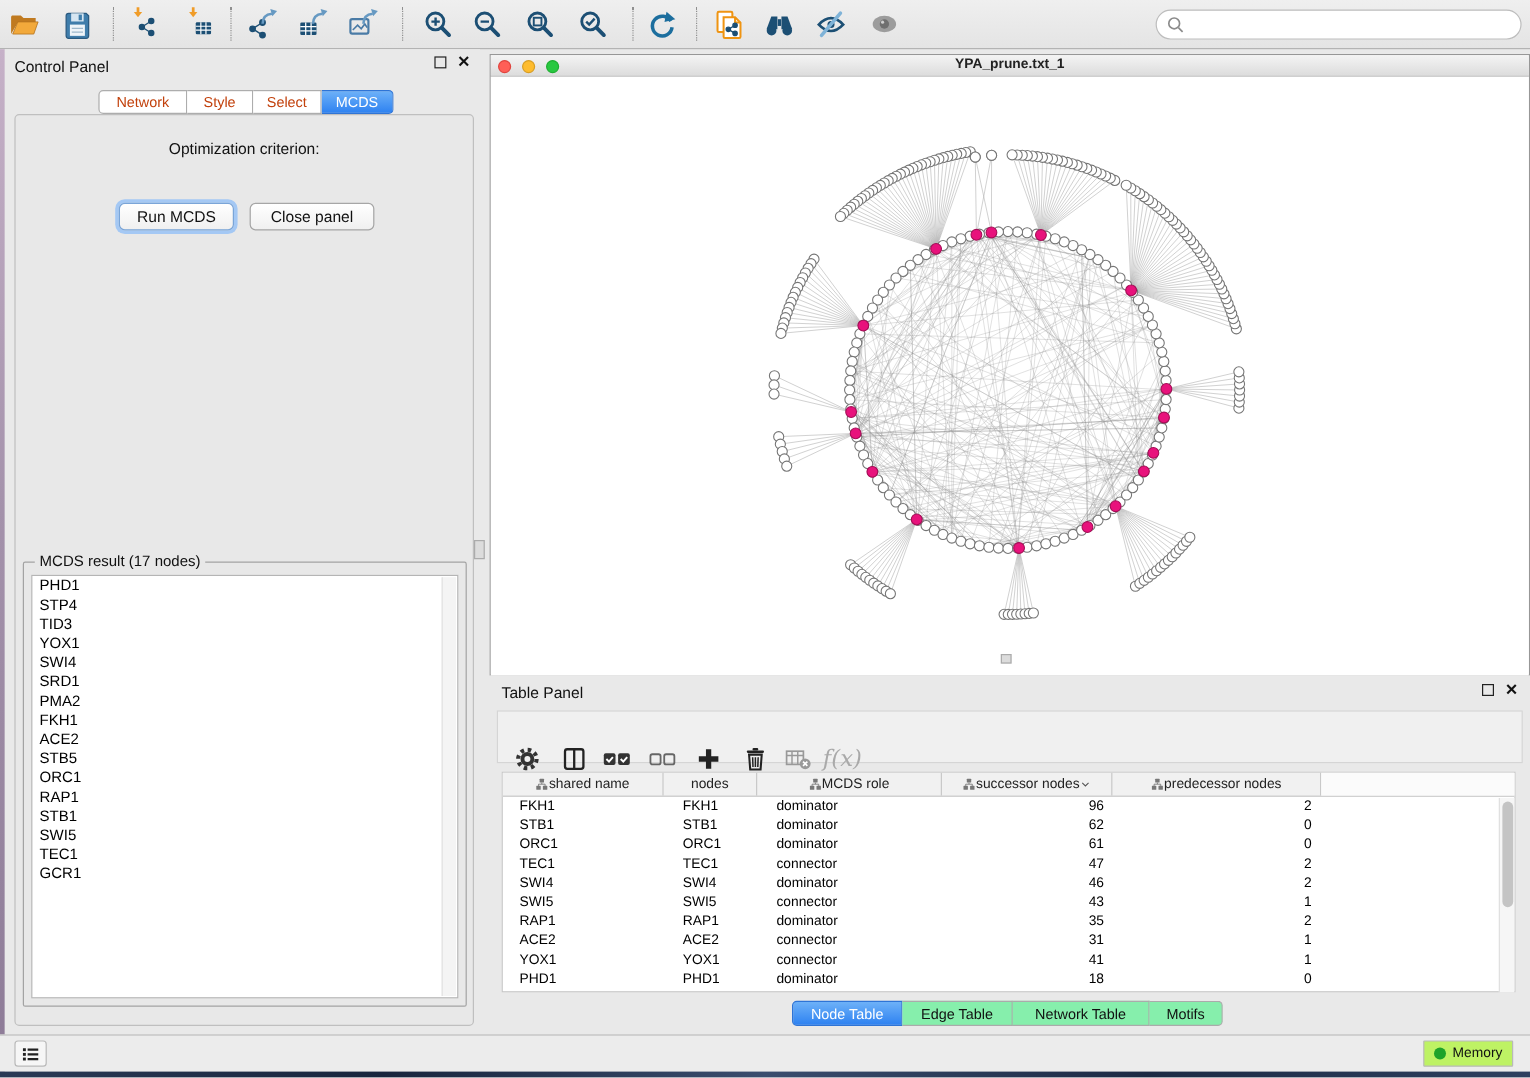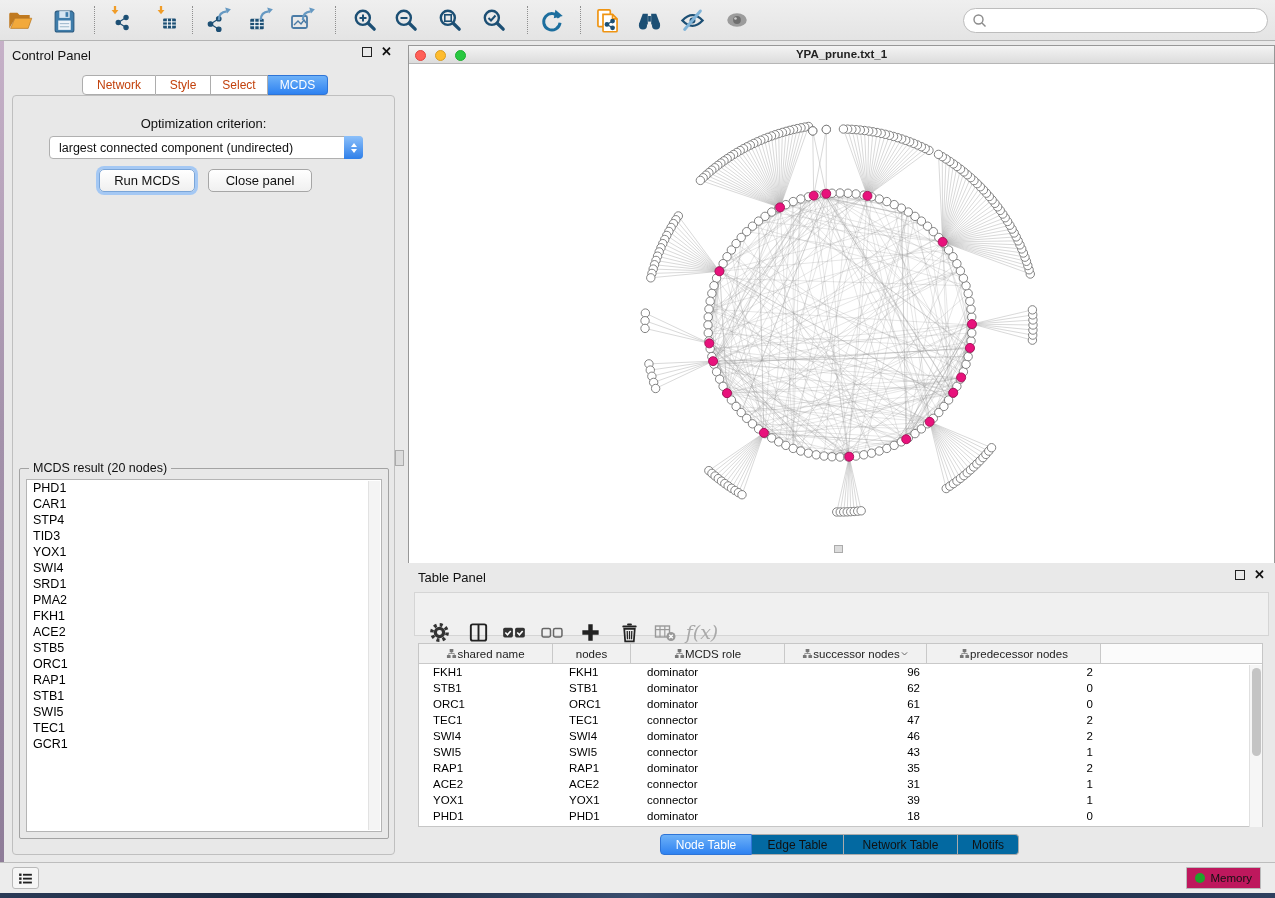--- a/index.html
+++ b/index.html
@@ -69,29 +69,29 @@
   .thead { display:grid; grid-template-columns:134px 78px 154px 142px 174px 1fr; height:20px; background:#f1f1f1; border-bottom:1px solid #c9c9c9; }
   .th { display:flex; align-items:center; justify-content:center; gap:0; font-size:11.5px; color:#222; border-right:1px solid #c9c9c9; overflow:hidden; }
   .th.filler { background:#fbfbfb; border-right:none; }
   .trow { display:grid; grid-template-columns:134px 78px 154px 142px 174px 1fr; height:16px; }
   .td { font-size:11.5px; color:#000; line-height:16px; white-space:nowrap; overflow:hidden; }
   .td.c0 { padding-left:14px; } .td.c1 { padding-left:16px; } .td.c2 { padding-left:16px; }
   .td.c3 { text-align:right; padding-right:7px; } .td.c4 { text-align:right; padding-right:8px; }
   .t-scroll { position:absolute; top:21px; right:0; width:13px; height:162px; background:#f6f6f6; border-left:1px solid #e0e0e0; }
   .t-thumb { position:absolute; top:3px; left:2px; width:9px; height:88px; background:#c4c4c4; border-radius:5px; }
   .bottom-tabs { position:absolute; left:252px; top:271px; height:21px; display:flex; }
-  .btab { height:21px; background:#0369a1; border:1px solid #ababab; border-left:none; font-size:12px; color:#111; display:flex; align-items:center; justify-content:center; }
+  .btab { height:21px; background:#86efac; border:1px solid #ababab; border-left:none; font-size:12px; color:#111; display:flex; align-items:center; justify-content:center; }
   .btab.first { border-left:1px solid #ababab; border-radius:4px 0 0 4px; }
   .btab.last { border-radius:0 4px 4px 0; }
   .btab.active { background:linear-gradient(#6db1f8,#2e82f1); border-color:#2e74d6; color:#fff; }
 
   
   .statusbar { position:absolute; left:0; top:862px; width:1275px; height:31px; background:#ececec; border-top:1px solid #bdbdbd; }
   .list-btn { position:absolute; left:12px; top:4px; width:27px; height:22px; background:#f6f6f6; border:1px solid #b9b9b9; border-radius:3px; display:flex; align-items:center; justify-content:center; }
-  .memory-btn { position:absolute; right:14px; top:4px; height:22px; padding:0 8px; background:#be185d; border:1px solid #b9b9b9; border-radius:1px; display:flex; align-items:center; gap:5px; font-size:11.5px; color:#111; }
+  .memory-btn { position:absolute; right:14px; top:4px; height:22px; padding:0 8px; background:#bef264; border:1px solid #b9b9b9; border-radius:1px; display:flex; align-items:center; gap:5px; font-size:11.5px; color:#111; }
   .memdot { width:10px; height:10px; border-radius:50%; background:#1ea32a; }
   svg.icon { display:block; }
 </style>
 </head>
 <body>
 
 <svg width="0" height="0" style="position:absolute">
   <defs>
     <symbol id="sym-folder" viewBox="0 0 24 24">
       <path d="M2,19 V6.5 c0,-.8 .5,-1.3 1.2,-1.3 h6 l2,2 h9 v3.3 H7 Z" fill="#c07a20"></path>
@@ -346,35 +346,27 @@
     </span>
   </div>
   <div class="cp-tabs">
     <div class="cp-tab first" style="width:74px">Network</div>
     <div class="cp-tab" style="width:55px">Style</div>
     <div class="cp-tab" style="width:57px">Select</div>
     <div class="cp-tab active last" style="width:60px">MCDS</div>
   </div>
   <div class="cp-body">
     <div class="opt-label">Optimization criterion:</div>
-    <div class="opt-select">
-      <span class="val">largest connected component (undirected)</span>
-      <span class="opt-stepper">
-          <span class="tri-up"></span>
-          <span class="tri-down"></span>
-        </span>
-    </div>
     <div class="btn btn-run">Run MCDS</div>
     <div class="btn btn-closepanel">Close panel</div>
     <div class="mcds-group">
-      <span class="mcds-legend">MCDS result (20 nodes)</span>
+      <span class="mcds-legend">MCDS result (17 nodes)</span>
       <div class="mcds-list">
         <div id="mcds-items">
             <div class="mcds-item">PHD1</div>
-            <div class="mcds-item">CAR1</div>
             <div class="mcds-item">STP4</div>
             <div class="mcds-item">TID3</div>
             <div class="mcds-item">YOX1</div>
             <div class="mcds-item">SWI4</div>
             <div class="mcds-item">SRD1</div>
             <div class="mcds-item">PMA2</div>
             <div class="mcds-item">FKH1</div>
             <div class="mcds-item">ACE2</div>
             <div class="mcds-item">STB5</div>
             <div class="mcds-item">ORC1</div>
@@ -1300,21 +1292,21 @@
           <div class="td c1">ACE2</div>
           <div class="td c2">connector</div>
           <div class="td c3">31</div>
           <div class="td c4">1</div>
           <div class="td"></div>
         </div>
         <div class="trow">
           <div class="td c0">YOX1</div>
           <div class="td c1">YOX1</div>
           <div class="td c2">connector</div>
-          <div class="td c3">39</div>
+          <div class="td c3">41</div>
           <div class="td c4">1</div>
           <div class="td"></div>
         </div>
         <div class="trow">
           <div class="td c0">PHD1</div>
           <div class="td c1">PHD1</div>
           <div class="td c2">dominator</div>
           <div class="td c3">18</div>
           <div class="td c4">0</div>
           <div class="td"></div>

